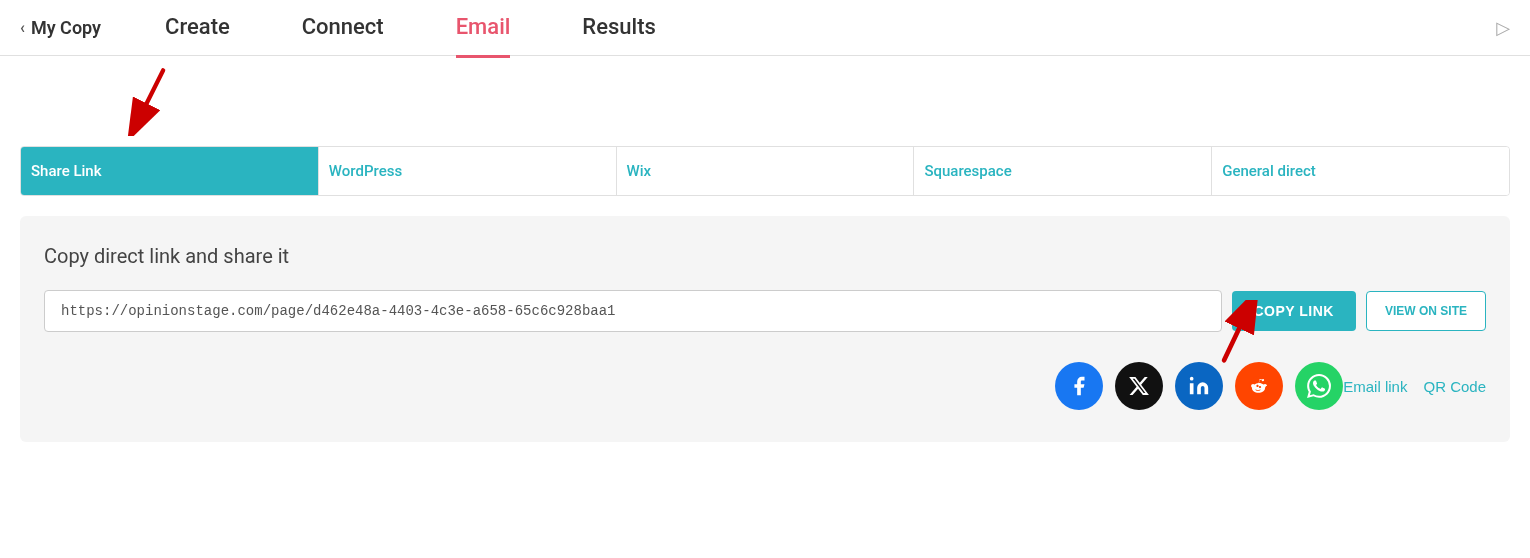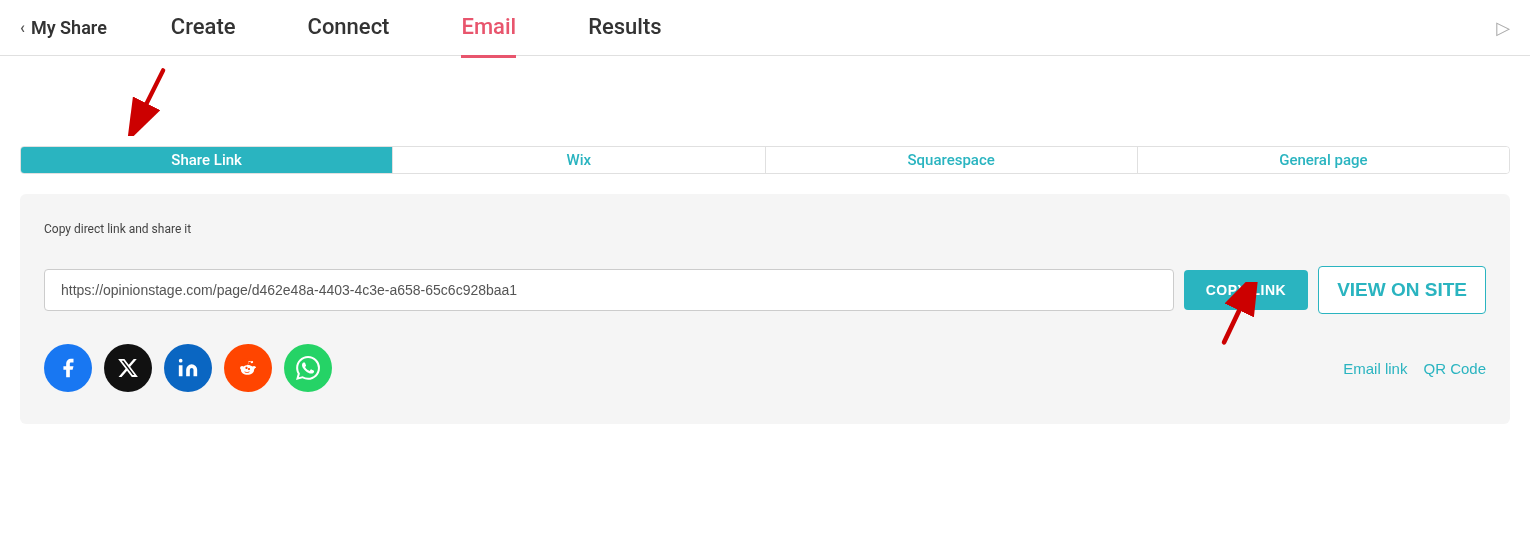--- a/index.html
+++ b/index.html
@@ -77,22 +77,22 @@
     
     .share-tabs {
       display: flex;
       border: 1px solid #e0e0e0;
       margin: 0 20px;
       border-radius: 4px;
       overflow: hidden;
     }
     .share-tab {
       flex: 1;
-      padding: 4px 10px;
-      text-align: center;
+      padding: 15px 10px;
+      text-align: left;
       font-size: 15px;
       font-weight: 500;
       color: #2ab4c0;
       cursor: pointer;
       border-right: 1px solid #e0e0e0;
       background: #fff;
     }
     .share-tab:last-child {
       border-right: none;
     }
@@ -102,72 +102,73 @@
     }
 
     
     .share-content {
       margin: 20px;
       background: #f5f5f5;
       border-radius: 6px;
       padding: 28px 24px 32px;
     }
     .share-content-title {
-      font-size: 12px;
+      font-size: 20px;
       color: #444;
-      margin-bottom: 30px;
+      margin-bottom: 22px;
     }
 
     
     .link-row {
       display: flex;
       align-items: center;
       gap: 10px;
       margin-bottom: 30px;
       position: relative;
     }
     .link-input {
       flex: 1;
       border: 1px solid #ccc;
       border-radius: 4px;
       padding: 12px 16px;
       font-size: 14px;
       color: #555;
       background: #fff;
       outline: none;
+      font-family: Liberation Mono, monospace;
     }
     .copy-link-btn {
       padding: 12px 22px;
       background: #2ab4c0;
       color: #fff;
       border: none;
       border-radius: 4px;
       font-size: 14px;
       font-weight: 700;
       letter-spacing: 0.5px;
       cursor: pointer;
       white-space: nowrap;
     }
     .view-site-btn {
       padding: 12px 18px;
       background: #fff;
       color: #2ab4c0;
       border: 1.5px solid #2ab4c0;
       border-radius: 4px;
-      font-size: 19px;
+      font-size: 12px;
       font-weight: 600;
       cursor: pointer;
       white-space: nowrap;
     }
 
     
     .social-row {
       display: flex;
       align-items: center;
-      justify-content: space-between;
+      justify-content: flex-end;
     }
     .social-icons {
       display: flex;
       gap: 12px;
     }
     .social-icon {
       width: 48px;
       height: 48px;
       border-radius: 50%;
       display: flex;
@@ -197,21 +198,21 @@
       background: none;
       border: none;
     }
   </style>
 </head>
 <body>
 
 <nav class="top-nav">
   <a class="nav-back">
     <span class="chevron">‹</span>
-    <span>My Share</span>
+    <span>My Copy</span>
   </a>
   <div class="nav-items">
     <a class="nav-item">Create</a>
     <a class="nav-item">Connect</a>
     <a class="nav-item active">Email</a>
     <a class="nav-item">Results</a>
   </div>
   <span class="nav-preview-icon">▷</span>
 </nav>
 
@@ -221,23 +222,24 @@
       <marker id="arrowhead-down" markerWidth="10" markerHeight="7" refX="5" refY="3.5" orient="auto">
         <polygon points="0 0, 10 3.5, 0 7" fill="#cc0000"></polygon>
       </marker>
     </defs>
     <line x1="45" y1="5" x2="15" y2="65" stroke="#cc0000" stroke-width="5" stroke-linecap="round" marker-end="url(#arrowhead-down)"></line>
   </svg>
 </div>
 
 <div class="share-tabs">
   <div class="share-tab active">Share Link</div>
+  <div class="share-tab">WordPress</div>
   <div class="share-tab">Wix</div>
   <div class="share-tab">Squarespace</div>
-  <div class="share-tab">General page</div>
+  <div class="share-tab">General direct</div>
 </div>
 
 <div class="share-content">
   <p class="share-content-title">Copy direct link and share it</p>
 
   <div class="link-row">
     <input class="link-input" type="text" value="https://opinionstage.com/page/d462e48a-4403-4c3e-a658-65c6c928baa1" style="">
     <button class="copy-link-btn">COPY LINK</button>
     <button class="view-site-btn">VIEW ON SITE</button>
   </div>

